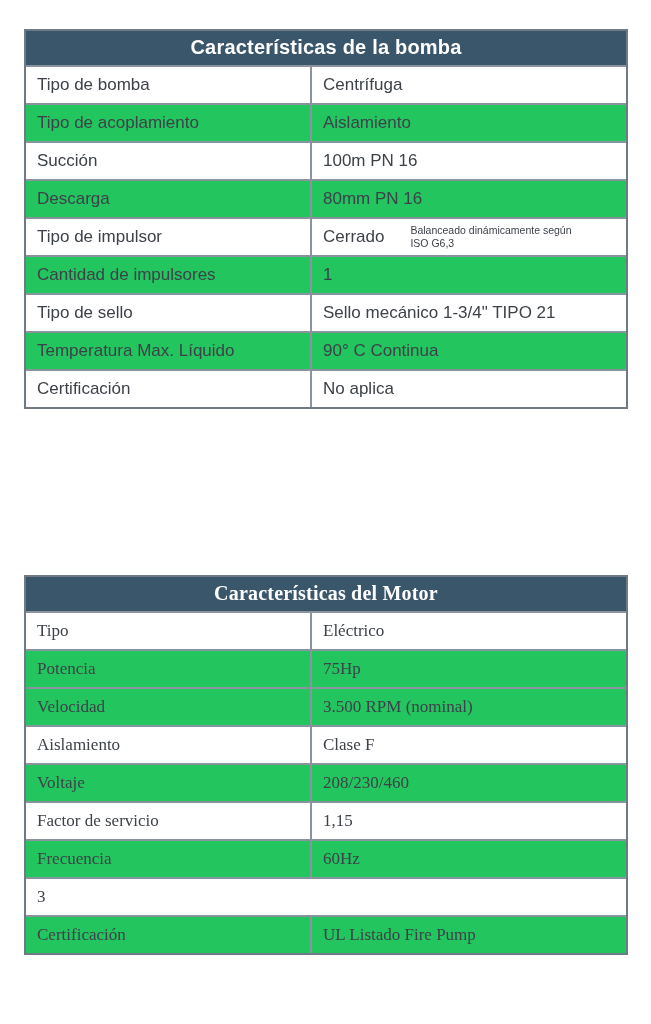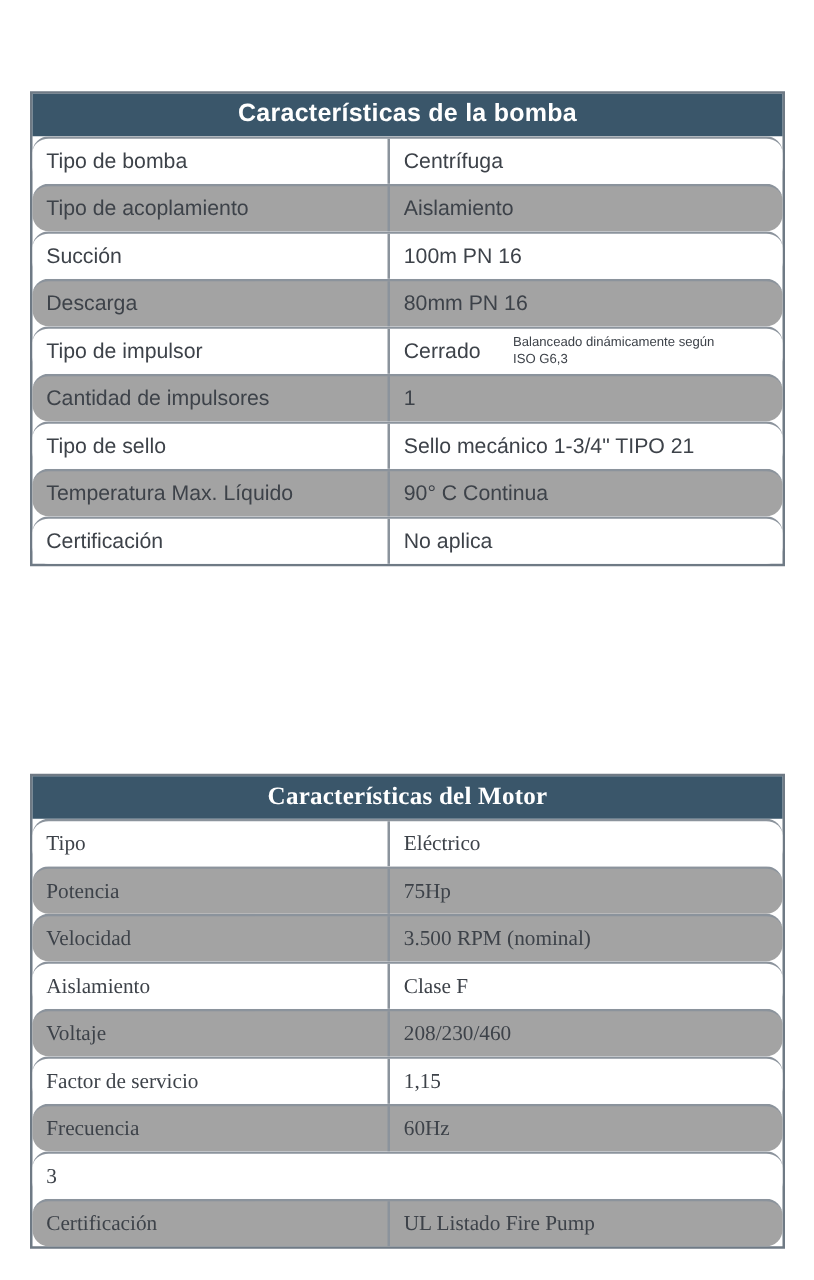--- a/index.html
+++ b/index.html
@@ -16,44 +16,42 @@
     color: #3d4249;
     overflow: hidden;
   }
   .spec-table {
     position: absolute;
     left: 24px;
     width: 604px;
     border: 2px solid #6f7a85;
     box-sizing: border-box;
     background: #ffffff;
-    margin-top: 44px;
   }
   #pump-table  { top: 29px; }
   #motor-table { top: 575px; font-family: Liberation Serif, serif; }
 
   .spec-header {
     background: #3a566a;
     color: #ffffff;
     font-weight: bold;
     font-size: 20px;
     letter-spacing: 0.2px;
     text-align: center;
     padding: 5px 4px 6px 4px;
   }
   .row {
     display: flex;
     align-items: stretch;
     min-height: 38px;
     border-top: 2px solid #8b939c;
     background: #ffffff;
     box-sizing: border-box;
-    border-radius: 13px;
   }
-  .row.alt { background: #a3a3a3; }
+  .row.alt { background: #22c55e; }
   .cell {
     display: flex;
     align-items: center;
     padding: 3px 8px 3px 11px;
     font-size: 17px;
     box-sizing: border-box;
   }
   .cell-label {
     flex: 0 0 286px;
     border-right: 2px solid #8b939c;

